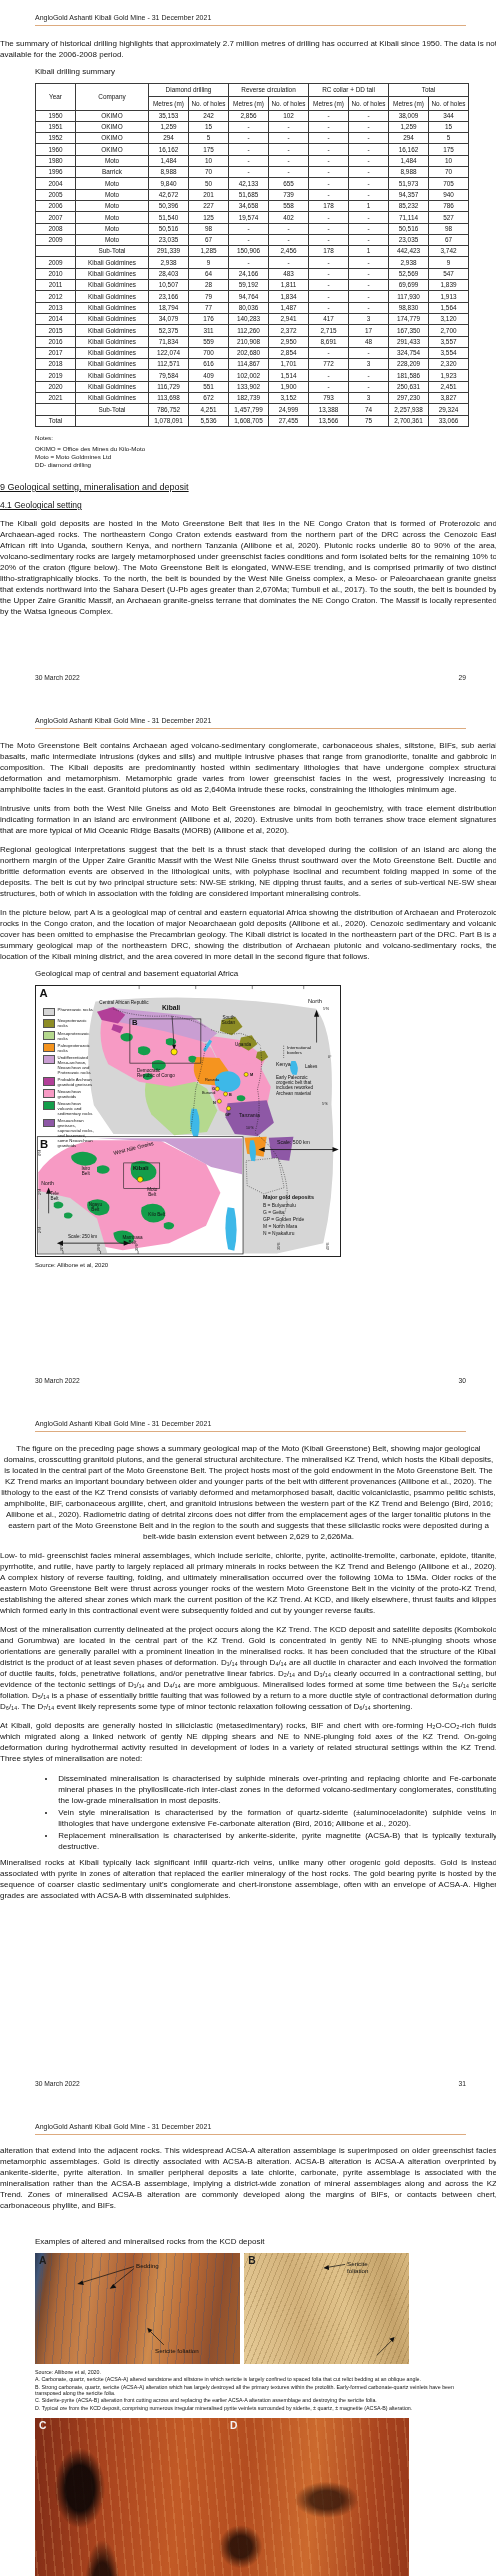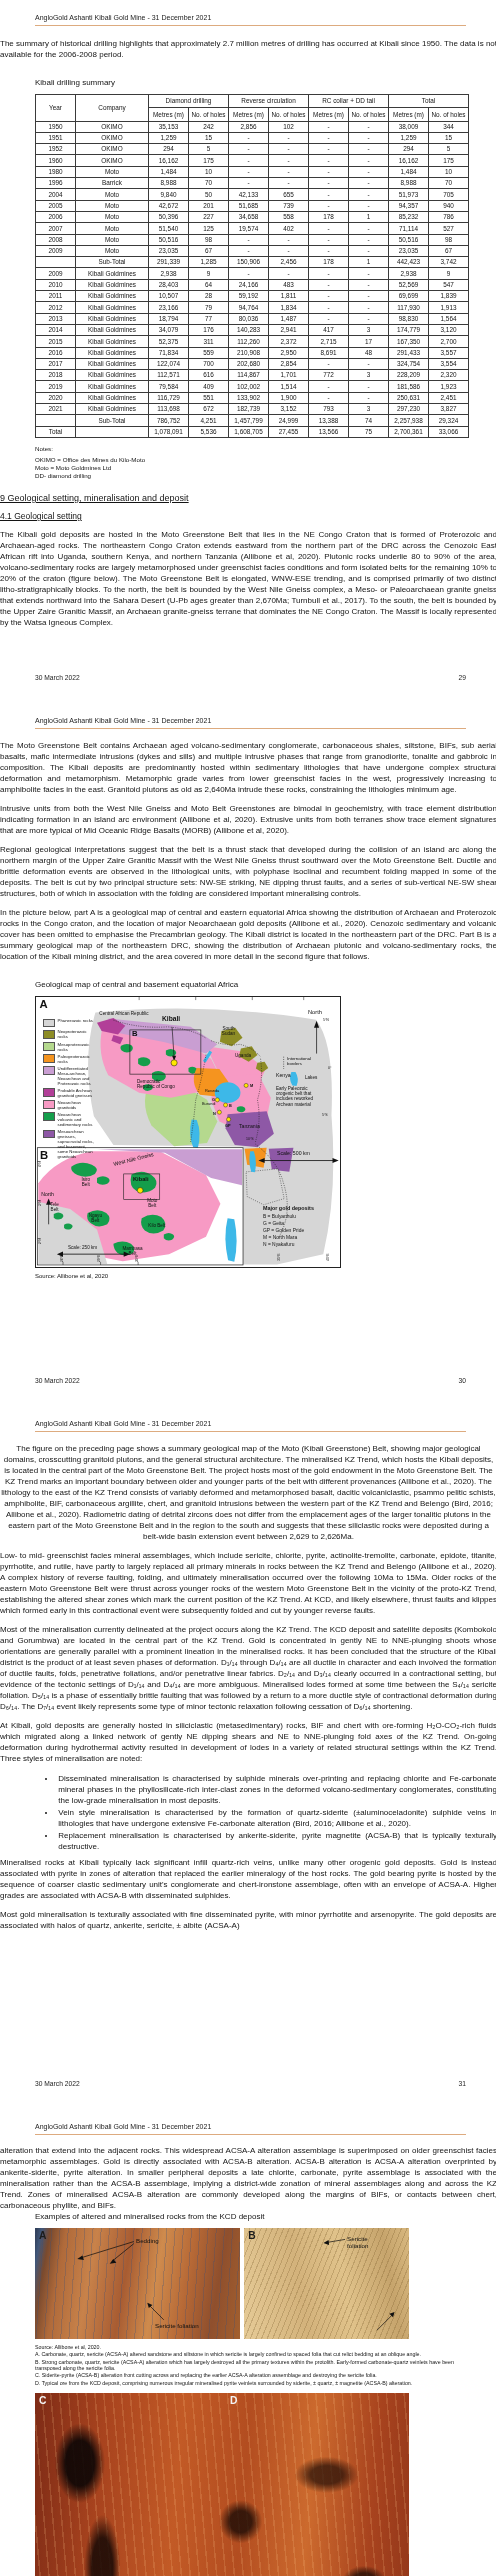--- a/index.html
+++ b/index.html
@@ -3,21 +3,21 @@
 <meta charset="utf-8">
 <style>
   html,body{margin:0;padding:0;background:#fff;}
   body{width:497px;font-family:"Liberation Sans","DejaVu Sans",sans-serif;color:#141414;}
   .page{position:relative;width:497px;height:703px;overflow:hidden;background:#fff;}
   .m{margin-left:35px;margin-right:31px;}
   .hdr{padding-top:14.4px;font-size:7px;color:#222;}
   .rule{height:1.5px;background:#ddab7f;margin-top:3.6px;}
   p.body{font-size:8px;line-height:11px;text-align:justify;margin:8.2px 0 0 0;}
   p.center{text-align:center;}
-  .captionline{font-size:8px;margin-top:18px;}
+  .captionline{font-size:8px;margin-top:7px;}
   .footer{position:absolute;left:35px;right:31px;bottom:21.6px;display:flex;justify-content:space-between;font-size:6.7px;color:#222;}
   
   table.drill{border-collapse:collapse;margin-top:7.2px;font-size:6.4px;width:431px;table-layout:fixed;}
   table.drill th,table.drill td{border:0.5px solid #3a3a3a;text-align:center;font-weight:400;padding:0.5px 1px;line-height:7.7px;}
   table.drill th{height:11.3px;}
   table.drill td{height:9.3px;}
   .notes{margin-top:6.7px;font-size:6.2px;line-height:8.2px;}
   .notes .nt{margin-top:3.1px;}
   h2.sec{font-size:9px;font-weight:400;text-decoration:underline;margin:12.4px 0 0 0;}
   h3.sec{font-size:8.5px;font-weight:400;text-decoration:underline;margin:8.2px 0 0 0;}
@@ -699,32 +699,31 @@
   <p class="m body center" style="margin-top:10.3px">The figure on the preceding page shows a summary geological map of the Moto (Kibali Greenstone) Belt, showing major geological domains, crosscutting granitoid plutons, and the general structural architecture. The mineralised KZ Trend, which hosts the Kibali deposits, is located in the central part of the Moto Greenstone Belt. The project hosts most of the gold endowment in the Moto Greenstone Belt. The KZ Trend marks an important boundary between older and younger parts of the belt with different provenances (Allibone et al., 2020). The lithology to the east of the KZ Trend consists of variably deformed and metamorphosed basalt, dacitic volcaniclastic, psammo pelitic schists, amphibolite, BIF, carbonaceous argillite, chert, and granitoid intrusions between the western part of the KZ Trend and Belengo (Bird, 2016; Allibone et al., 2020). Radiometric dating of detrital zircons does not differ from the emplacement ages of the larger tonalitic plutons in the eastern part of the Moto Greenstone Belt and in the region to the south and suggests that these siliclastic rocks were deposited during a belt-wide basin extension event between 2,629 to 2,626Ma.</p>
   <p class="m body">Low- to mid- greenschist facies mineral assemblages, which include sericite, chlorite, pyrite, actinolite-tremolite, carbonate, epidote, titanite, pyrrhotite, and rutile, have partly to largely replaced all primary minerals in rocks between the KZ Trend and Belengo (Allibone et al., 2020). A complex history of reverse faulting, folding, and ultimately mineralisation occurred over the following 10Ma to 15Ma. Older rocks of the eastern Moto Greenstone Belt were thrust across younger rocks of the western Moto Greenstone Belt in the vicinity of the proto-KZ Trend, establishing the altered shear zones which mark the current position of the KZ Trend. At KCD, and likely elsewhere, thrust faults and klippes which formed early in this contractional event were subsequently folded and cut by younger reverse faults.</p>
   <p class="m body">Most of the mineralisation currently delineated at the project occurs along the KZ Trend. The KCD deposit and satellite deposits (Kombokolo and Gorumbwa) are located in the central part of the KZ Trend. Gold is concentrated in gently NE to NNE-plunging shoots whose orientations are generally parallel with a prominent lineation in the mineralised rocks. It has been concluded that the structure of the Kibali district is the product of at least seven phases of deformation.  D₁/₁₄ through D₄/₁₄ are all ductile in character and each involved the formation of ductile faults, folds, penetrative foliations, and/or penetrative linear fabrics. D₂/₁₄ and D₃/₁₄ clearly occurred in a contractional setting, but evidence of the tectonic settings of D₁/₁₄ and D₄/₁₄ are more ambiguous. Mineralised lodes formed at some time between the S₄/₁₄ sericite foliation. D₅/₁₄ is a phase of essentially brittle faulting that was followed by a return to a more ductile style of contractional deformation during D₆/₁₄. The D₇/₁₄ event likely represents some type of minor tectonic relaxation following cessation of D₆/₁₄ shortening.</p>
   <p class="m body">At Kibali, gold deposits are generally hosted in siliciclastic (metasedimentary) rocks, BIF and chert with ore-forming H₂O-CO₂-rich fluids which migrated along a linked network of gently NE dipping shears and NE to NNE-plunging fold axes of the KZ Trend. On-going deformation during hydrothermal activity resulted in development of lodes in a variety of related structural settings within the KZ Trend. Three styles of mineralisation are noted:</p>
   <ul class="blt m">
       <li>Disseminated mineralisation is characterised by sulphide minerals over-printing and replacing chlorite and Fe-carbonate mineral phases in the phyllosilicate-rich inter-clast zones in the deformed volcano-sedimentary conglomerates, constituting the low-grade mineralisation in most deposits.</li>
       <li>Vein style mineralisation is characterised by the formation of quartz-siderite (±aluminoceladonite) sulphide veins in lithologies that have undergone extensive Fe-carbonate alteration (Bird, 2016; Allibone et al., 2020).</li>
       <li>Replacement mineralisation is characterised by ankerite-siderite, pyrite magnetite (ACSA-B) that is typically texturally destructive.</li>
     </ul>
   <p class="m body" style="margin-top:5.2px">Mineralised rocks at Kibali typically lack significant infill quartz-rich veins, unlike many other orogenic gold deposits. Gold is instead associated with pyrite in zones of alteration that replaced the earlier mineralogy of the host rocks. The gold bearing pyrite is hosted by the sequence of coarser clastic sedimentary unit's conglomerate and chert-ironstone assemblage, often with an envelope of ACSA-A. Higher grades are associated with ACSA-B with disseminated sulphides.</p>
-  <p class="m body">Most gold mineralisation is texturally associated with fine disseminated pyrite, with minor pyrrhotite and arsenopyrite. The gold deposits are associated with halos of quartz, ankerite, sericite, ± albite (ACSA-A)</p>
   <div class="footer">
     <span>30 March 2022</span>
     <span>31</span>
   </div>
 </div>
 
 <div class="page">
   <div class="m hdr">AngloGold Ashanti Kibali Gold Mine - 31 December 2021</div>
   <div class="m rule"></div>
   <p class="m body" style="margin-top:9.3px">alteration that extend into the adjacent rocks. This widespread ACSA-A alteration assemblage is superimposed on older greenschist facies metamorphic assemblages. Gold is directly associated with ACSA-B alteration. ACSA-B alteration is ACSA-A alteration overprinted by ankerite-siderite, pyrite alteration. In smaller peripheral deposits a late chlorite, carbonate, pyrite assemblage is associated with the mineralisation rather than the ACSA-B assemblage, implying a district-wide zonation of mineral assemblages along and across the KZ Trend. Zones of mineralised ACSA-B alteration are commonly developed along the margins of BIFs, or contacts between chert, carbonaceous phyllite, and BIFs.</p>
-  <div class="m captionline" style="margin-top:1px">Examples of altered and mineralised rocks from the KCD deposit</div>
+  <div class="m captionline" style="margin-top:26px">Examples of altered and mineralised rocks from the KCD deposit</div>
   <div class="m photorow">
     <div class="photo photoA">
       <span class="ph-letter">A</span>
       <span class="ph-lab" style="left:101px;top:9.3px">Bedding</span>
       <svg width="205" height="111" style="position:absolute;left:0;top:0" viewBox="0 0 398 215">
         <line x1="192" y1="26" x2="88" y2="58" stroke="#101010" stroke-width="1.4"></line>
         <polygon points="82,60 92,53 95,62" fill="#101010"></polygon>
         <line x1="192" y1="30" x2="150" y2="64" stroke="#101010" stroke-width="1.4"></line>
         <polygon points="145,69 152,60 158,67" fill="#101010"></polygon>
         <line x1="252,">

